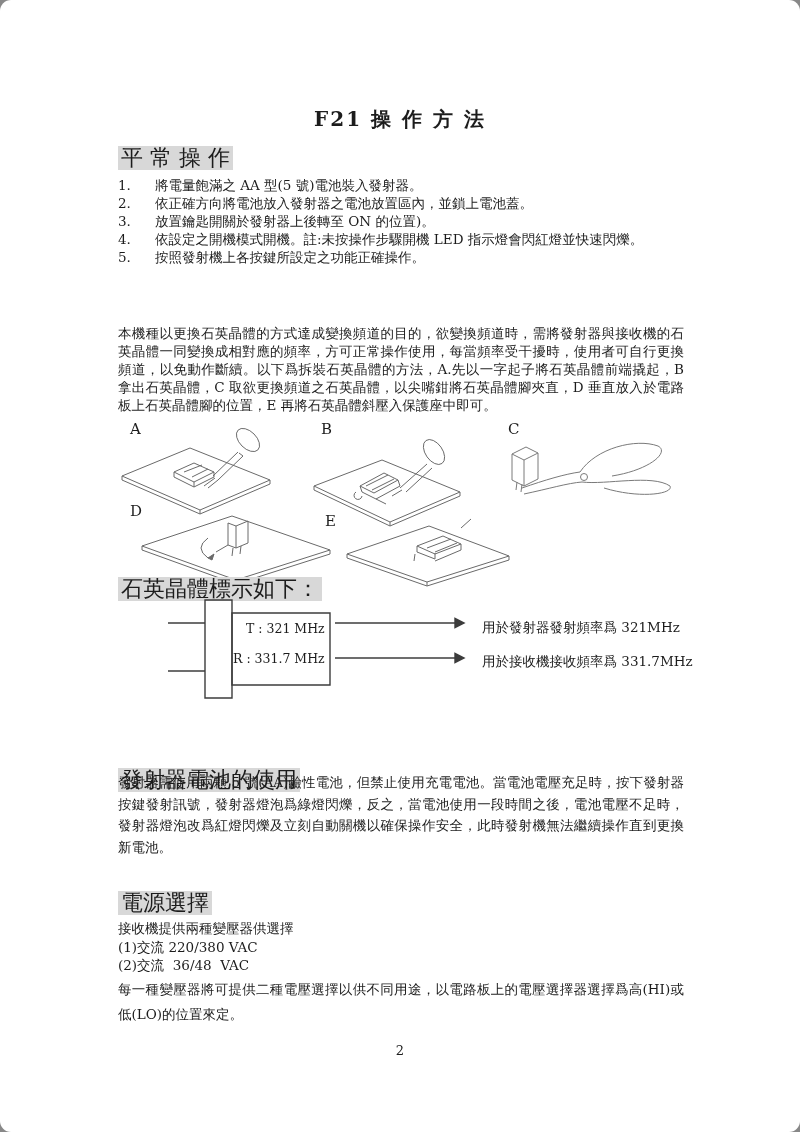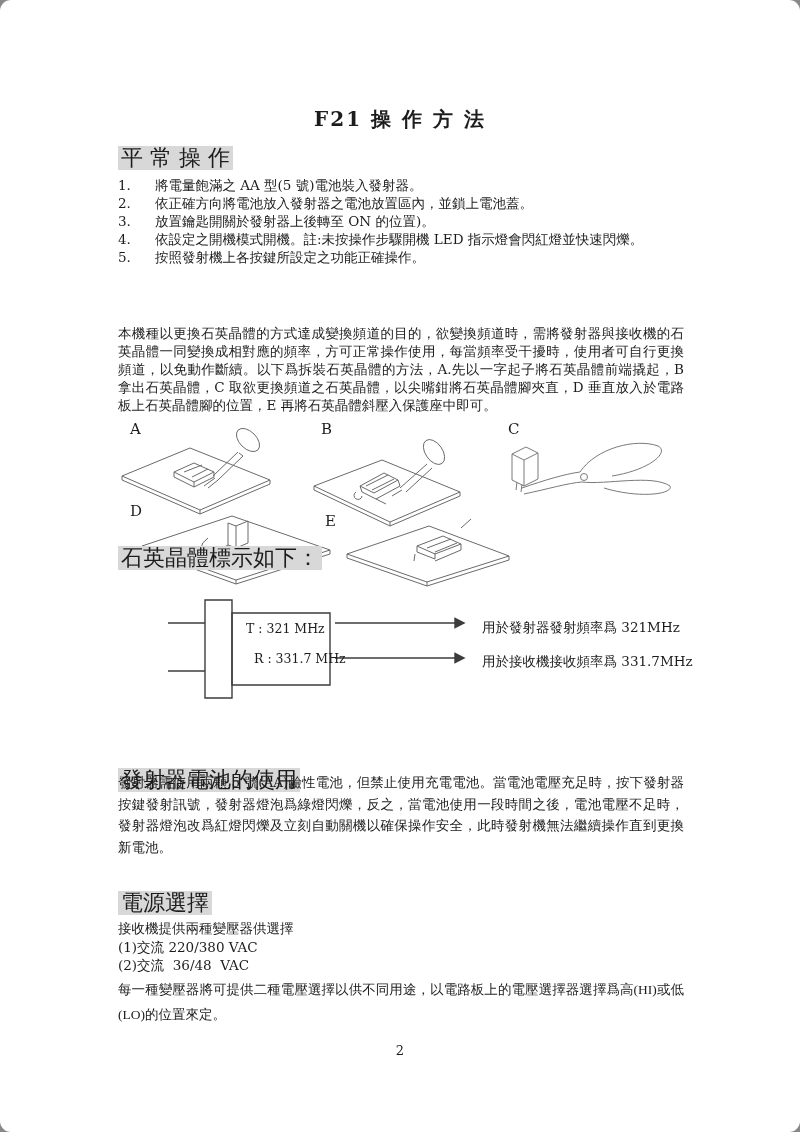--- a/index.html
+++ b/index.html
@@ -27,31 +27,31 @@
   .list .num{width:37px;flex:0 0 37px;}
   .list .txt{flex:1;}
   .list .note{margin-left:37px;font-size:13.5px;line-height:18px;text-align:justify;}
   .h1{left:118px;top:146px;}
   .h2{left:118px;top:298px;}
   .p2{left:118px;top:324px;width:566px;}
   .figures{left:118px;top:420px;width:570px;height:162px;}
   .fig{position:absolute;}
   .fig .lbl{position:absolute;font-size:15px;}
   .fig svg{position:absolute;}
-  .h3{left:118px;top:546px;}
+  .h3{left:118px;top:577px;}
   .crystal-fig{left:150px;top:595px;width:560px;height:115px;}
   .crystal-fig .tr-label{position:absolute;font-size:12.5px;line-height:14px;}
   .crystal-fig .use-text{position:absolute;font-size:13.5px;line-height:16px;white-space:nowrap;text-align:right;}
   .h4{left:118px;top:768px;}
   .p4{left:118px;top:772px;width:566px;line-height:21.5px;}
   .h5{left:118px;top:891px;}
   .power{left:118px;top:919px;width:566px;}
   .power .line{font-size:13.5px;line-height:19px;}
   .power .pre{white-space:pre-wrap;font-size:13.5px;line-height:18px;}
-  .power .tail{font-size:13.5px;line-height:25px;text-align:justify;margin-top:3px;font-family:Liberation Serif, serif;}
+  .power .tail{font-size:13.5px;line-height:25px;text-align:justify;margin-top:3px;}
   .page-number{
     position:absolute;left:0;top:1043px;width:800px;text-align:center;font-size:13px;
   }
   svg{overflow:visible;}
   svg *{vector-effect:non-scaling-stroke;}
 </style>
 </head>
 <body>
 
 <div class="page">
@@ -190,21 +190,21 @@
         <path d="M18,76 L55,76"></path>
         <rect x="55" y="5" width="27" height="98"></rect>
         <rect x="82" y="18" width="98" height="72"></rect>
         <path d="M185,28 L305,28"></path>
         <path d="M185,63 L305,63"></path>
         <path d="M305,23.5 L314,28 L305,32.5 Z" fill="#3c3c3c"></path>
         <path d="M305,58.5 L314,63 L305,67.5 Z" fill="#3c3c3c"></path>
       </g>
     </svg>
     <span class="tr-label" style="left:96px;top:27px;">T : 321 MHz</span>
-    <span class="tr-label" style="left:104px;top:57px;">R : 331.7 MHz</span>
+    <span class="tr-label" style="left:83px;top:57px;">R : 331.7 MHz</span>
     <span class="use-text" style="left:332px;top:24px;">用於發射器發射頻率爲 321MHz</span>
     <span class="use-text" style="left:332px;top:58px;">用於接收機接收頻率爲 331.7MHz</span>
   </div>
 
   <div class="abs h4">
     <h2 class="sec-heading">發射器電池的使用</h2>
   </div>
   <div class="abs p4 body-text">發射器需使用兩顆 5 號(AA)鹼性電池，但禁止使用充電電池。當電池電壓充足時，按下發射器按鍵發射訊號，發射器燈泡爲綠燈閃爍，反之，當電池使用一段時間之後，電池電壓不足時，發射器燈泡改爲紅燈閃爍及立刻自動關機以確保操作安全，此時發射機無法繼續操作直到更換新電池。</div>
 
   <div class="abs h5">

